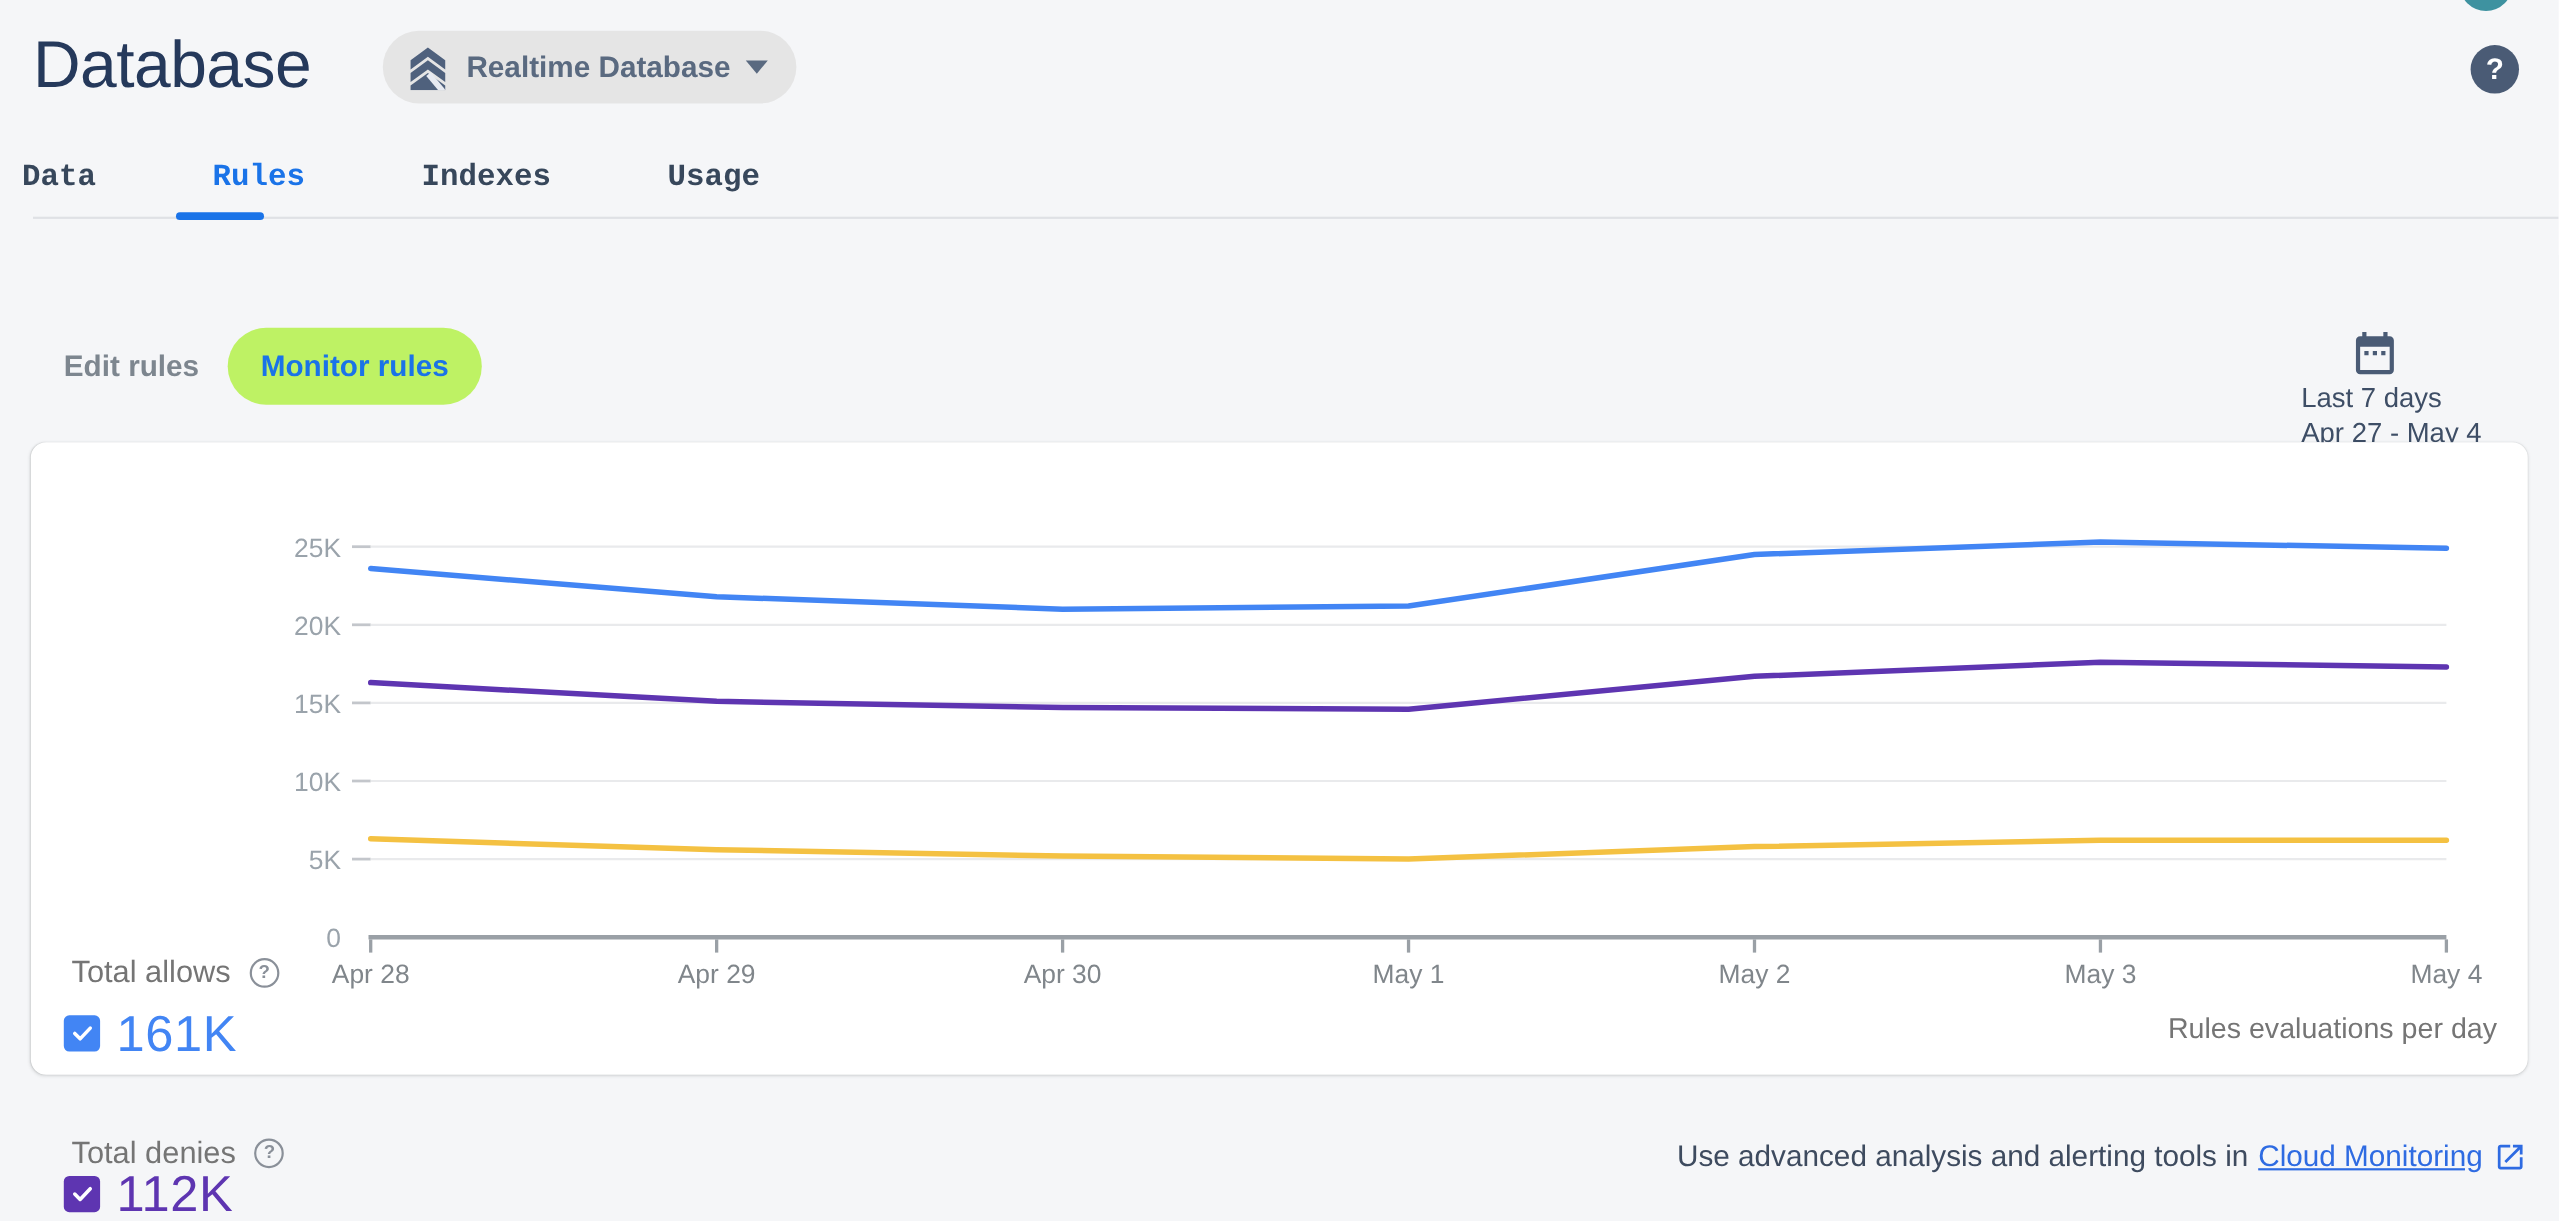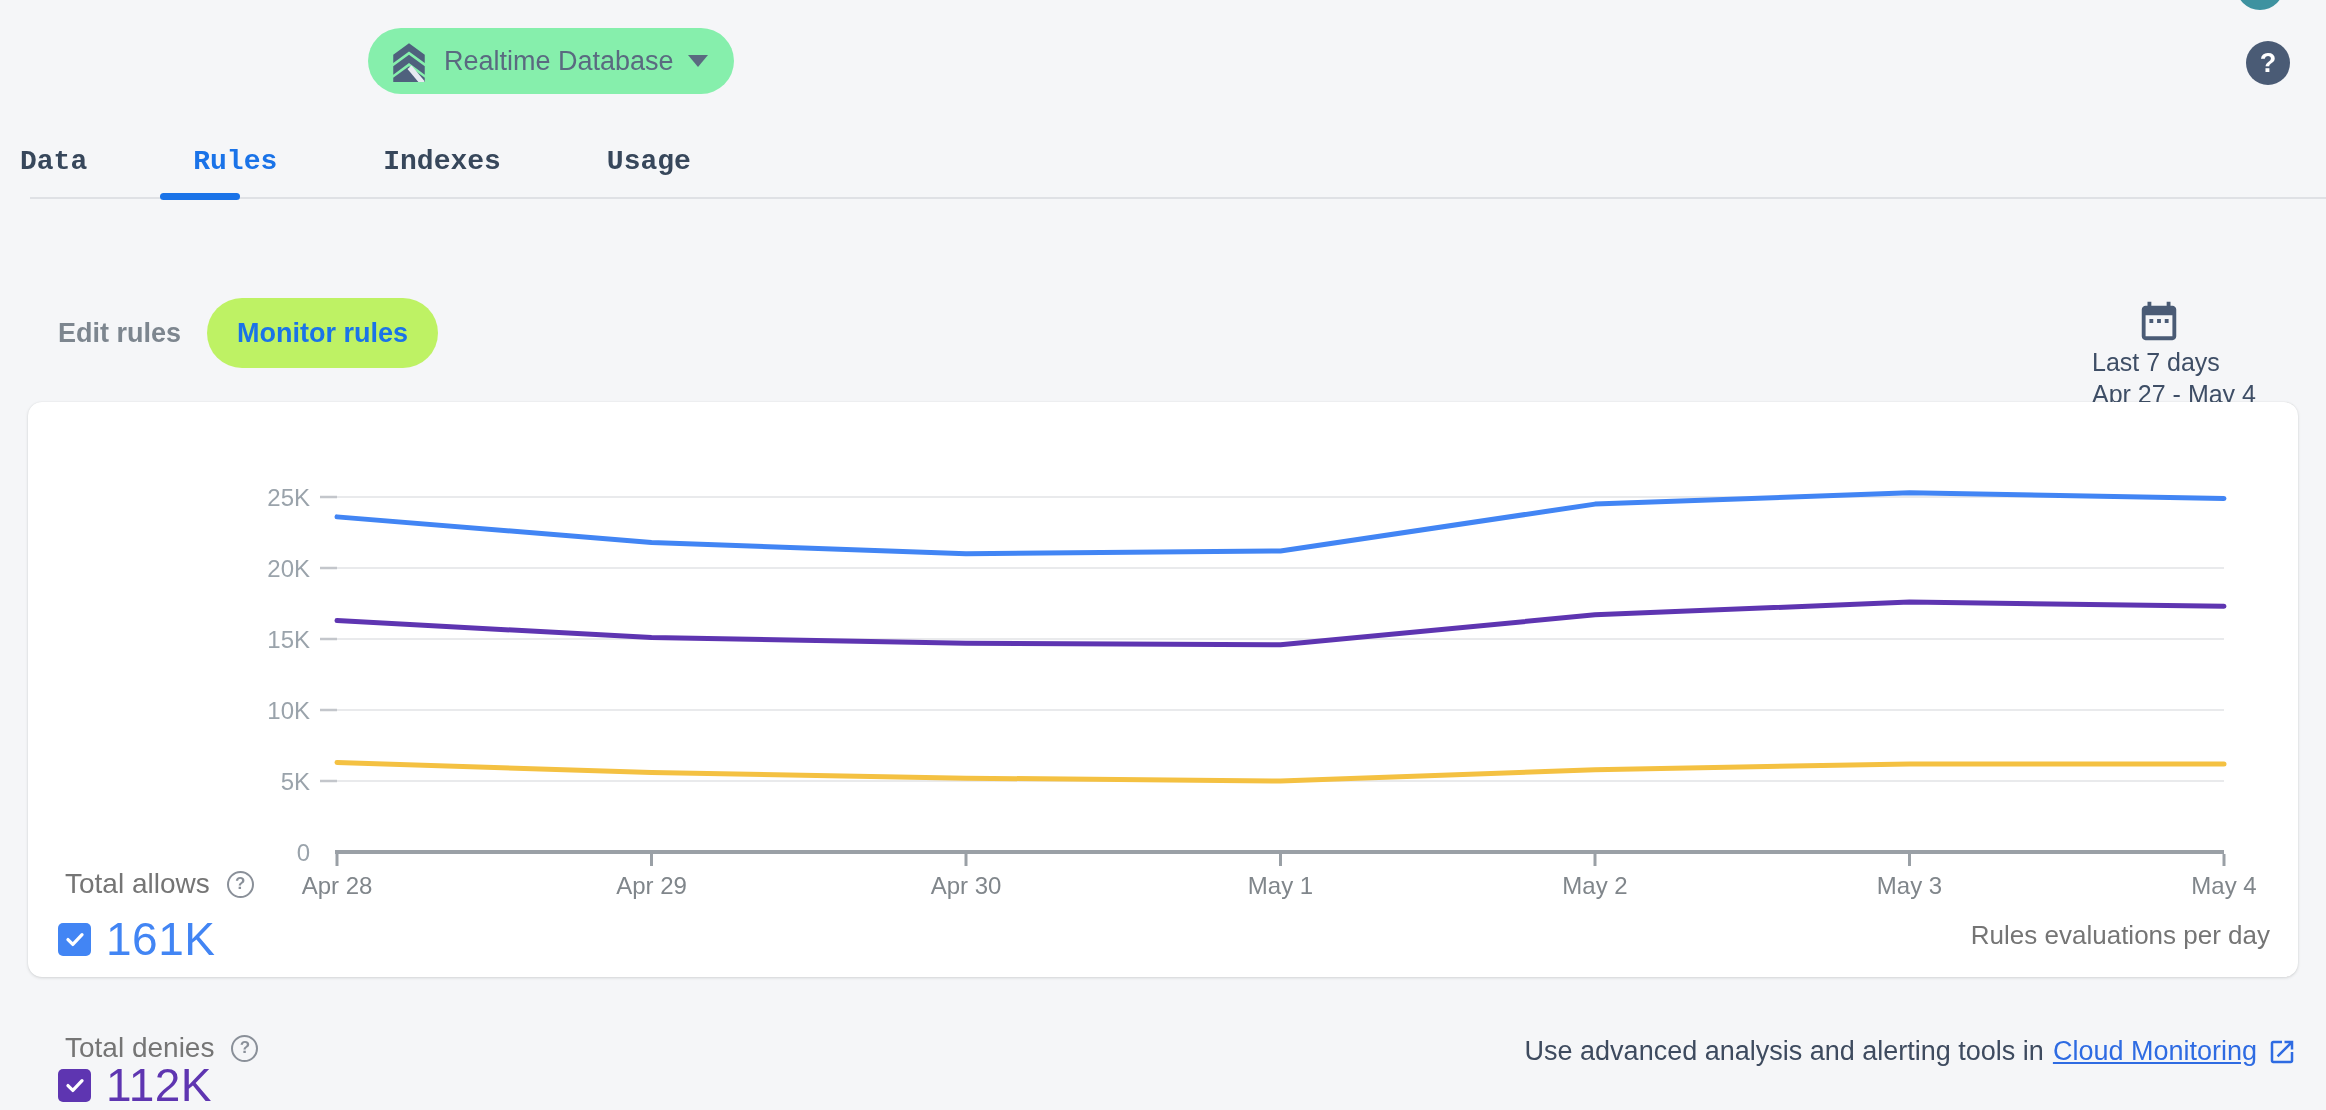--- a/index.html
+++ b/index.html
@@ -15,22 +15,22 @@
   .avatar { position:absolute; left:2236px; top:-38px; width:48px; height:48px; border-radius:50%; background:#3E92A0; }
   .help-fab {
     position:absolute; left:2246px; top:41px; width:44px; height:44px; border-radius:50%;
     background:#4A5B75; color:#fff; display:flex; align-items:center; justify-content:center;
     font-size:27px; font-weight:bold; cursor:pointer;
   }
 
   
   .page-title { position:absolute; left:30px; top:24px; font-size:60px; font-weight:500; color:#25395B; letter-spacing:-0.5px; }
   .product-chip {
-    position:absolute; left:368px; top:28px; height:66px; border-radius:33px;
-    background:#86efac; display:flex; align-items:center; padding:0 26px 0 20px; cursor:pointer;
+    position:absolute; left:348px; top:28px; height:66px; border-radius:33px;
+    background:#e5e5e5; display:flex; align-items:center; padding:0 26px 0 20px; cursor:pointer;font-weight:bold;
   }
   .product-chip .chip-label { font-size:27px; color:#5A6A80; margin-left:14px; white-space:nowrap; }
   .caret-down { width:0; height:0; border-left:10px solid transparent; border-right:10px solid transparent; border-top:12px solid #5A6A80; margin-left:14px; }
 
   
   .tabs { position:absolute; left:20px; top:146px; display:flex; gap:106px;font-family:Liberation Mono, monospace; }
   .tab { font-size:28px; font-weight:700; color:#37475B; cursor:pointer; padding-bottom:10px; }
   .tab.active { color:#1A73E8; }
   .tab-divider { position:absolute; left:30px; top:197px; width:2296px; height:2px; background:#DFE1E5; }
   .tab-indicator { position:absolute; left:160px; top:193px; width:80px; height:7px; border-radius:4px; background:#1A73E8; }
@@ -73,20 +73,21 @@
 </head>
 <body>
 
 <div id="app">
 
   <div class="avatar"></div>
   <div class="help-fab">
     <span>?</span>
   </div>
 
+  <div class="page-title">Database</div>
 
   <div class="product-chip">
     <span style="display:inline-flex;">
       <svg width="42" height="42" viewBox="0 0 40 40">
         <g fill="#4F617D">
           <path d="M20 3 L35 14 L35 22 L20 11 L5 22 L5 14 Z"></path>
           <path d="M20 14 L35 25 L35 33 L20 22 L5 33 L5 25 Z"></path>
           <path d="M20 25 L35 36 L35 40 L5 40 L5 36 Z"></path>
         </g>
         <line x1="20.5" y1="26" x2="33" y2="41" stroke="#E7EAF1" stroke-width="5"></line>

